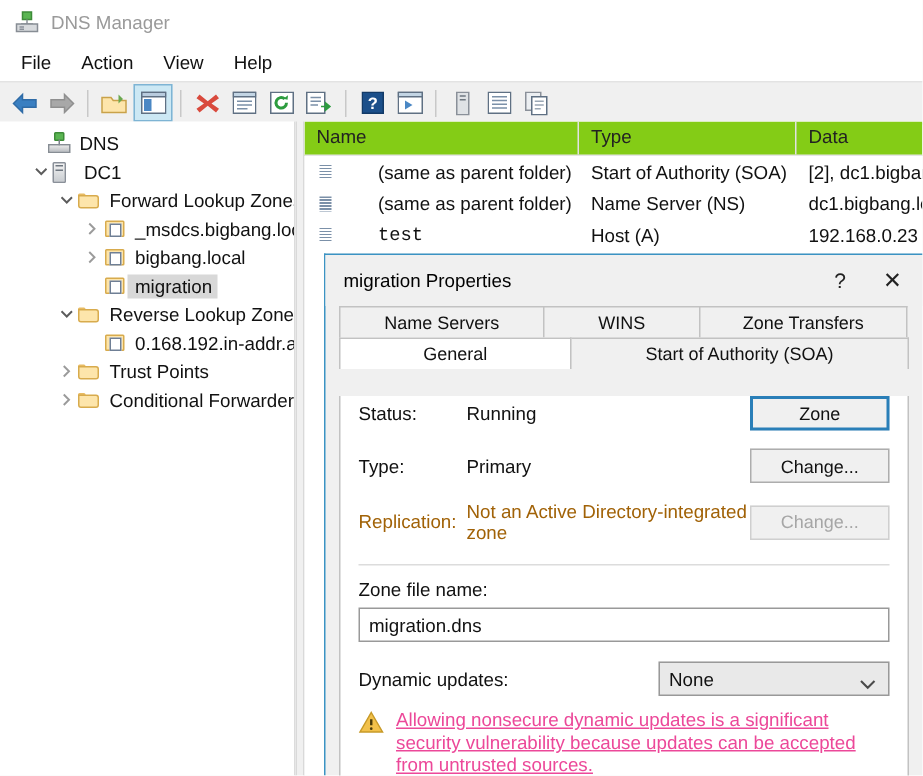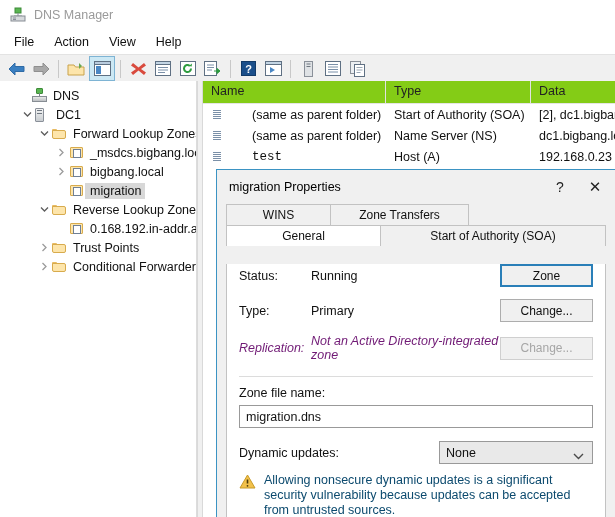--- a/index.html
+++ b/index.html
@@ -91,36 +91,36 @@
   .tab{border:1px solid #c2c2c2;border-bottom:none;background:#f0f0f0;
        display:flex;align-items:center;justify-content:center;font-size:12px;color:#111;box-sizing:border-box;
        margin-right:-1px;}
   .tab.active{background:#fff;border-color:#c2c2c2;position:relative;z-index:3;}
   .dlg-body{margin:0 9px;background:#fff;border:1px solid #c2c2c2;border-top:none;
             height:270px;box-sizing:border-box;position:relative;padding:0 12px;}
 
   .frow{display:flex;align-items:center;margin-top:0;}
   .flabel{font-size:12.5px;color:#111;width:72px;flex:0 0 72px;}
   .fvalue{font-size:12.5px;color:#111;flex:1;}
-  .flabel.dim,.fvalue.dim{color:#701a75;font-style:italic;}
+  .flabel.dim,.fvalue.dim{color:#a16207;}
   .btn{height:23px;min-width:93px;background:#f0f0f0;border:1px solid #adadad;
        font-size:12px;color:#111;display:flex;align-items:center;justify-content:center;box-sizing:border-box;}
   .btn.focus{border:2px solid #2a7fb8;background:#f0f0f0;}
   .btn.disabled{color:#a6a6a6;border-color:#cfcfcf;background:#f0f0f0;}
 
   .hr{height:1px;background:#dcdcdc;margin:14px 0 0 0;}
   .lbl{font-size:12.5px;color:#111;}
   .textbox{height:23px;border:1px solid #999;background:#fff;box-sizing:border-box;
            display:flex;align-items:center;padding-left:6px;font-size:12.5px;color:#111;}
   .combo{height:23px;border:1px solid #999;background:#e9e9e9;box-sizing:border-box;
          display:flex;align-items:center;padding-left:6px;font-size:12.5px;color:#111;position:relative;margin-left:28px;}
   .combo .arrow{position:absolute;right:8px;top:7px;}
   .warn{display:flex;margin-top:9px;}
   .warn-ico{width:17px;height:15px;flex:0 0 17px;position:relative;margin-top:1px;}
-  .warn-txt{font-size:12.5px;color:#0c4a6e;line-height:15px;padding-left:8px;}
+  .warn-txt{font-size:12.5px;color:#ec4899;line-height:15px;padding-left:8px;text-decoration:underline;}
 </style>
 </head>
 <body>
 
 <div class="app">
 
   <div class="titlebar">
     <span class="tb-ico">
       <svg width="16" height="16" viewBox="0 0 16 16">
         <rect x="5" y="1" width="6" height="5" fill="#5ab552" stroke="#3d8b38"></rect>
@@ -389,20 +389,21 @@
 
   <div class="dlg">
     <div class="dlg-title">
       <span class="t">migration Properties</span>
       <span class="dlg-btn">?</span>
       <span class="dlg-btn close">✕</span>
     </div>
 
     <div class="tabs">
       <div class="tabrow" id="tabrow1">
+          <div class="tab" style="width: 137px;">Name Servers</div>
           <div class="tab" style="width: 105px;">WINS</div>
           <div class="tab" style="width: 139px;">Zone Transfers</div>
         </div>
       <div class="tabrow" id="tabrow2">
           <div class="tab active" style="width: 155px;">General</div>
           <div class="tab" style="width: 226px;">Start of Authority (SOA)</div>
         </div>
     </div>
 
     <div class="dlg-body">

